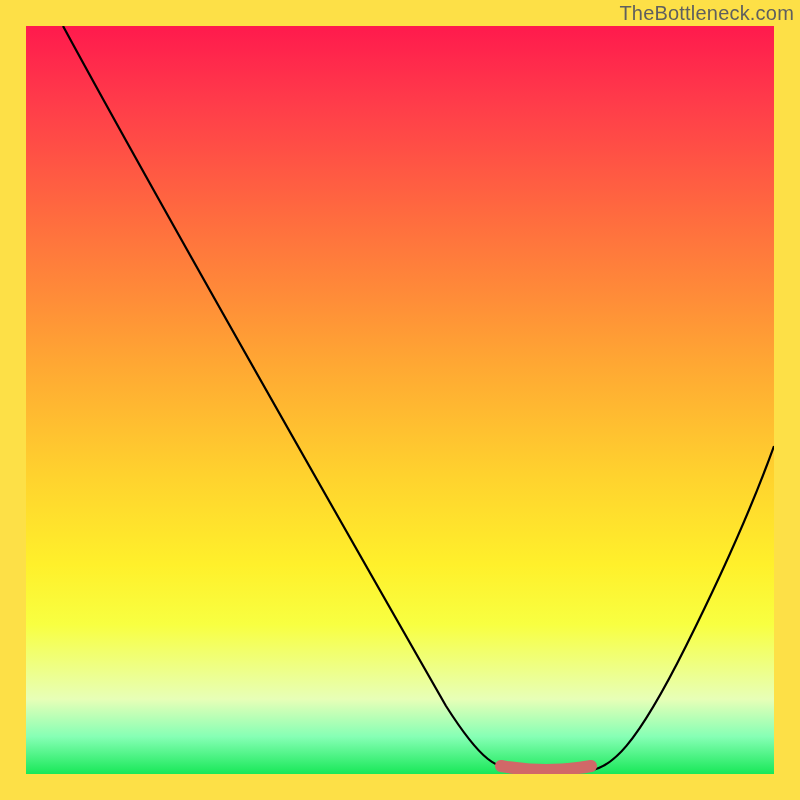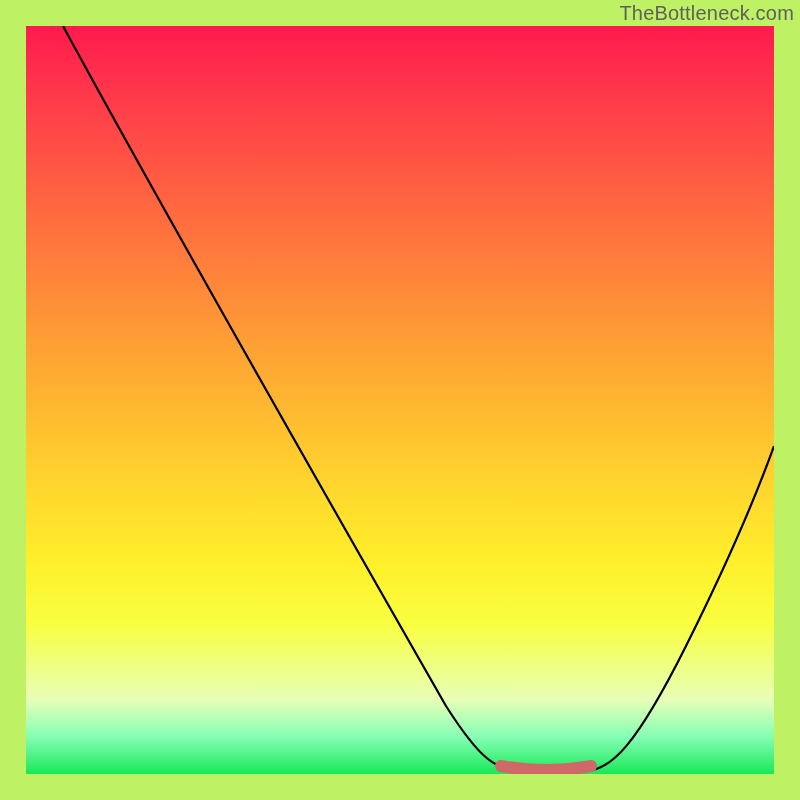--- a/index.html
+++ b/index.html
@@ -10,21 +10,21 @@
     background: #000;
     overflow: hidden;
     font-family: Arial, Helvetica, sans-serif;
   }
   .frame {
     position: absolute;
     left: 0;
     top: 0;
     width: 800px;
     height: 800px;
-    background: #bef264;
+    background: #fde047;
   }
   .plot-area {
     position: absolute;
     left: 26px;
     top: 26px;
     width: 748px;
     height: 748px;
     background: linear-gradient(to bottom,
       #ff1a4d 0%,
       #ff3b4a 10%,

